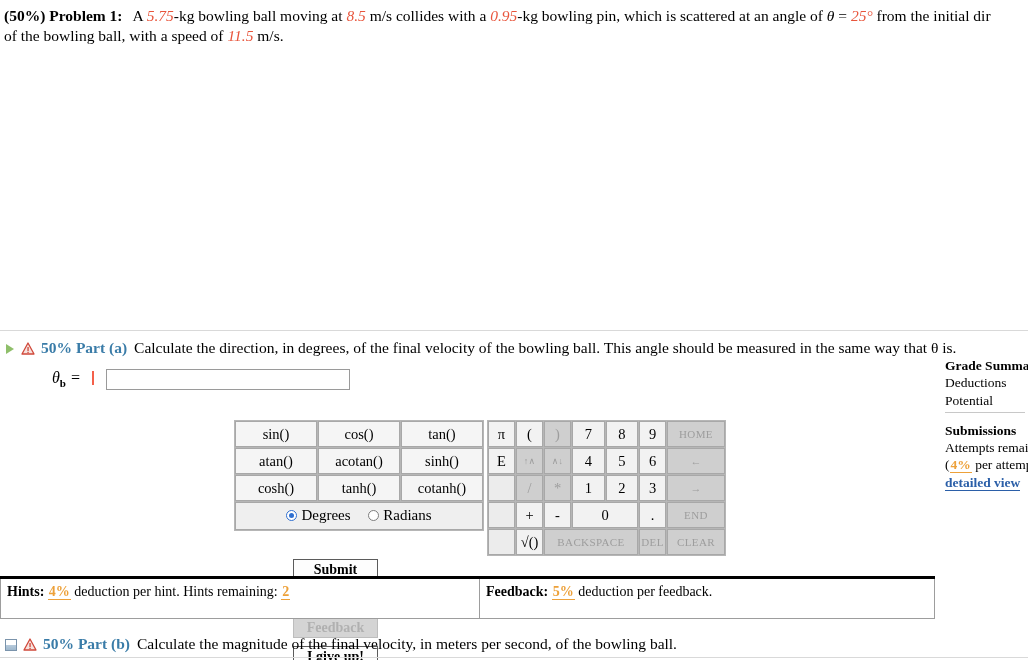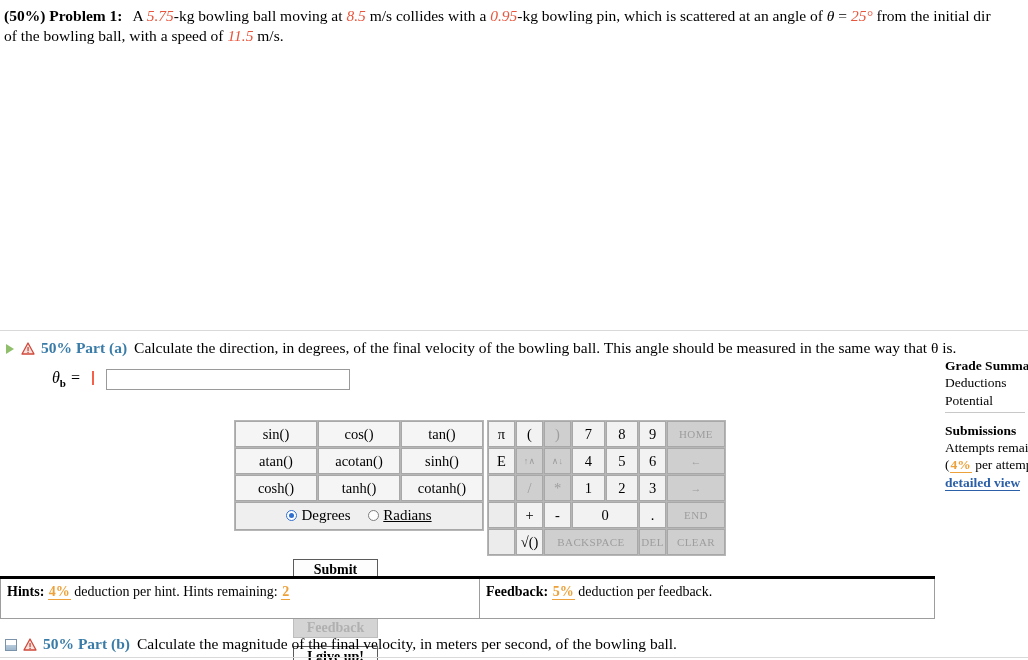--- a/index.html
+++ b/index.html
@@ -162,21 +162,21 @@
   }
   .num-tbl td.wide { width: 62px; }
   .num-tbl td.tiny { font-size: 9px; letter-spacing: .3px; }
   .num-tbl td.small { font-size: 11px; letter-spacing: .4px; }
   .num-tbl td.arrow { font-size: 11px; }
   .radio-line {
     display: inline-flex;
     align-items: center;
     gap: 4px;
   }
-  .radio-line + .radio-line { margin-left: 14px; text-decoration: underline; }
+  .radio-line + .radio-line { margin-left: 14px; }
   .rb {
     display: inline-block;
     width: 11px; height: 11px;
     border-radius: 50%;
     border: 1px solid #7d7d7d;
     background: #fff;
     box-sizing: border-box;
     position: relative;
     vertical-align: -1px;
   }

